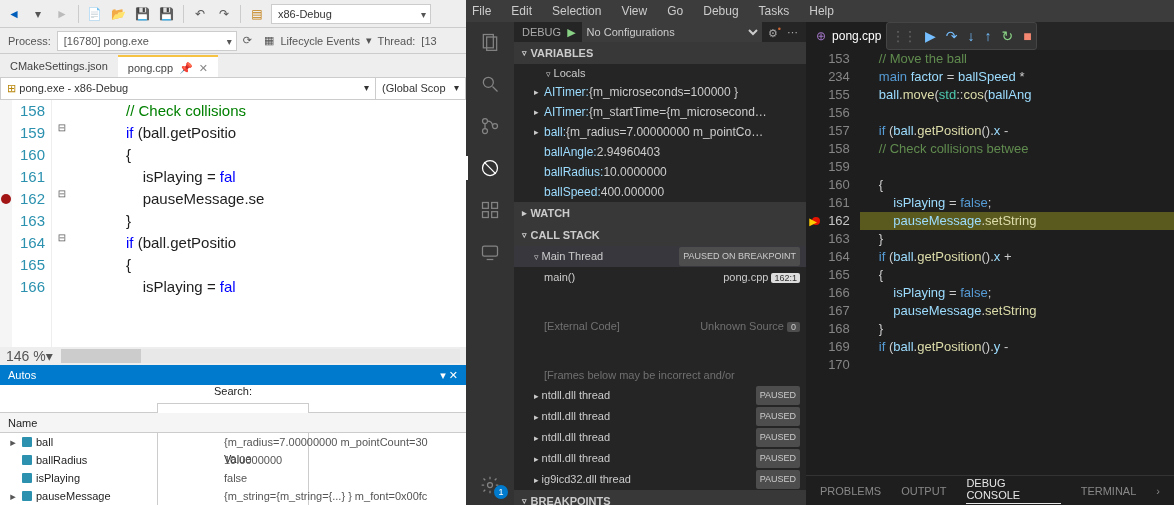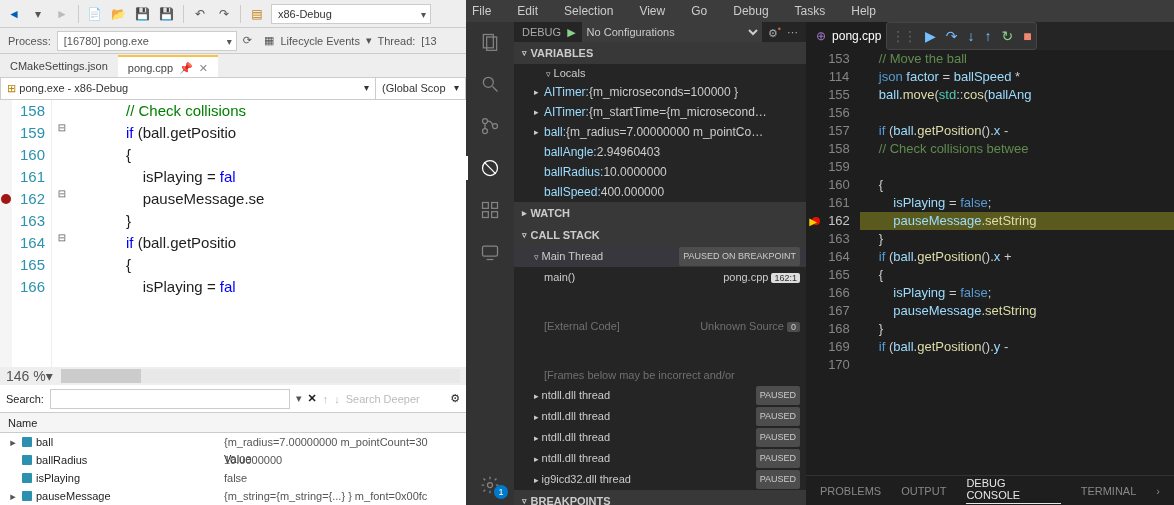--- a/index.html
+++ b/index.html
@@ -27,31 +27,31 @@
 .vs-marg div { height:22px; }
 .vs-side { width:20px; background:#fff; }
 .vs-side div { height:22px; text-align:center; color:#606060; font-size:10px; }
 .vs-text { flex:1; overflow:hidden; }
 .vs-text .ln { height:22px; line-height:22px; white-space:pre; padding-left:4px; }
 .ln .cm { color:#008000;margin-top:24px; } .ln .kw { color:#0000ff; }
 .vs-zoom { height:18px; background:#eee; display:flex; align-items:center; padding:0 6px; font-size:14px; color:#555; }
 .vs-zoom .scroll { flex:1; height:14px; background:#e8e8e8; margin-left:8px; position:relative; }
 .vs-zoom .scroll::before { content:""; position:absolute; left:0; width:80px; height:14px; background:#ccc; }
 .vs-autos-hd { height:20px; background:#007acc; color:#fff; padding:0 8px; font-size:11px; line-height:20px; display:flex; justify-content:space-between; align-items:center; }
-.vs-search { height:28px; display:flex; align-items:center; padding:0 6px; gap:6px; border-bottom:1px solid #ccc; font-size:11px; }
+.vs-search { height:28px; display:flex; align-items:center; padding:0 6px; gap:6px; border-bottom:1px solid #ccc; font-size:11px;flex-direction:column; }
 .vs-search input { flex:0 0 240px; height:20px; border:1px solid #ccc; padding:0 4px; font-size:11px; }
 .vs-grid-hd { height:20px; display:flex; background:#f5f5f5; border-bottom:1px solid #ccc; font-size:11px; }
 .vs-grid-hd .c1 { width:220px; padding-left:8px; line-height:20px; } .vs-grid-hd .c2 { flex:1; padding-left:4px; line-height:20px;margin-top:36px; }
 .vs-grid { font-size:11px; } .vs-grid .row { height:18px; display:flex; line-height:18px; }
 .vs-grid .row .c1 { width:220px; padding-left:8px; display:flex; align-items:center; gap:4px; }
 .vs-grid .row .c2 { flex:1; padding-left:4px; color:#555; overflow:hidden; white-space:nowrap; }
 .exp { width:10px; text-align:center; color:#555; } .ico-cube { width:10px; height:10px; background:#2b91af; border-radius:1px; }
 
 .vsc { flex:1; background:#1e1e1e; display:flex; flex-direction:column; color:#ccc; font-size:12px; overflow:hidden; }
-.vsc-menu { height:22px; background:#3c3c3c; display:flex; align-items:center; padding:0 6px; gap:26px; font-size:12px; color:#ccc; }
+.vsc-menu { height:22px; background:#3c3c3c; display:flex; align-items:center; padding:0 6px; gap:20px; font-size:12px; color:#ccc; }
 .vsc-body { flex:1; display:flex; overflow:hidden; }
 .vsc-act { width:48px; background:#333333; display:flex; flex-direction:column; align-items:center; padding-top:8px; gap:18px; position:relative; }
 .vsc-act .ai { width:24px; height:24px; color:#848484; display:flex; align-items:center; justify-content:center; }
 .vsc-act .ai.active { color:#fff; } .vsc-act .ai.active::before { content:""; position:absolute; left:0; width:2px; height:24px; background:#fff; }
 .vsc-act .badge { position:absolute; bottom:6px; left:28px; background:#007acc; color:#fff; font-size:9px; width:14px; height:14px; border-radius:7px; text-align:center; line-height:14px; }
 .vsc-dbg { width:292px; background:#252526; display:flex; flex-direction:column; font-size:12px; }
 .dbg-top { height:28px; padding:0 8px; display:flex; align-items:center; gap:6px; color:#aaa; font-size:11px; }
 .dbg-top .play { color:#89d185; } .dbg-top select { background:#3c3c3c; color:#ccc; border:1px solid #3c3c3c; height:20px; font-size:11px; flex:1; }
 .dbg-hd { height:22px; background:#383838; color:#ccc; padding:0 8px; line-height:22px; font-weight:bold; font-size:11px; display:flex; align-items:center; gap:4px; }
 .dbg-hd .chev { font-size:9px; } .dbg-row { padding:1px 8px 1px 20px; display:flex; font-family:Consolas,monospace; font-size:12px; line-height:18px; white-space:nowrap; overflow:hidden; }
@@ -163,20 +163,24 @@
         <div class="ln">            <span class="kw">if </span>(ball.getPositio</div>
         <div class="ln">            {</div>
         <div class="ln">                isPlaying = <span class="kw">fal</span></div>
       </div>
   </div>
   <div class="vs-zoom">
     <span>146 %</span>
       <span>▾</span>
     <div class="scroll"></div>
   </div>
+  <div class="vs-autos-hd">
+    <span>Autos</span>
+    <span>▾ ✕</span>
+  </div>
   <div class="vs-search">
     <span>Search:</span>
     <input placeholder="" style="">
     <span style="color:#555">▾</span>
     <span style="font-weight:bold">✕</span>
     <span style="color:#bbb">↑</span>
     <span style="color:#bbb">↓</span>
     <span style="color:#bbb">Search Deeper</span>
     <span style="margin-left:auto">⚙</span>
   </div>
@@ -420,41 +424,41 @@
             <div class=""></div>
             <div class=""></div>
             <div class=""></div>
             <div class=""></div>
             <div class=""></div>
             <div class=""></div>
             <div class=""></div>
           </div>
         <div class="ed-gut" id="ed-gut">
             <div class="">153</div>
-            <div class="">114</div>
+            <div class="">234</div>
             <div class="">155</div>
             <div class="">156</div>
             <div class="">157</div>
             <div class="">158</div>
             <div class="">159</div>
             <div class="">160</div>
             <div class="">161</div>
             <div class="cur">162</div>
             <div class="">163</div>
             <div class="">164</div>
             <div class="">165</div>
             <div class="">166</div>
             <div class="">167</div>
             <div class="">168</div>
             <div class="">169</div>
             <div class="">170</div>
           </div>
         <div class="ed-txt" id="ed-txt">
             <div class="l ">   <span class="cmt">// Move the ball</span></div>
-            <div class="l ">   <span class="k">json</span> <span class="id">factor</span> = <span class="id">ballSpeed</span> *</div>
+            <div class="l ">   <span class="k">main</span> <span class="id">factor</span> = <span class="id">ballSpeed</span> *</div>
             <div class="l ">   <span class="id">ball</span>.<span class="fn">move</span>(<span class="tp">std</span>::<span class="fn">cos</span>(<span class="id">ballAng</span></div>
             <div class="l "></div>
             <div class="l ">   <span class="k">if</span> (<span class="id">ball</span>.<span class="fn">getPosition</span>().<span class="id">x</span> -</div>
             <div class="l ">   <span class="cmt">// Check collisions betwee</span></div>
             <div class="l "></div>
             <div class="l ">   {</div>
             <div class="l ">       <span class="id">isPlaying</span> = <span class="k">false</span>;</div>
             <div class="l hl">       <span class="id">pauseMessage</span>.<span class="fn">setString</span></div>
             <div class="l ">   }</div>
             <div class="l ">   <span class="k">if</span> (<span class="id">ball</span>.<span class="fn">getPosition</span>().<span class="id">x</span> +</div>

